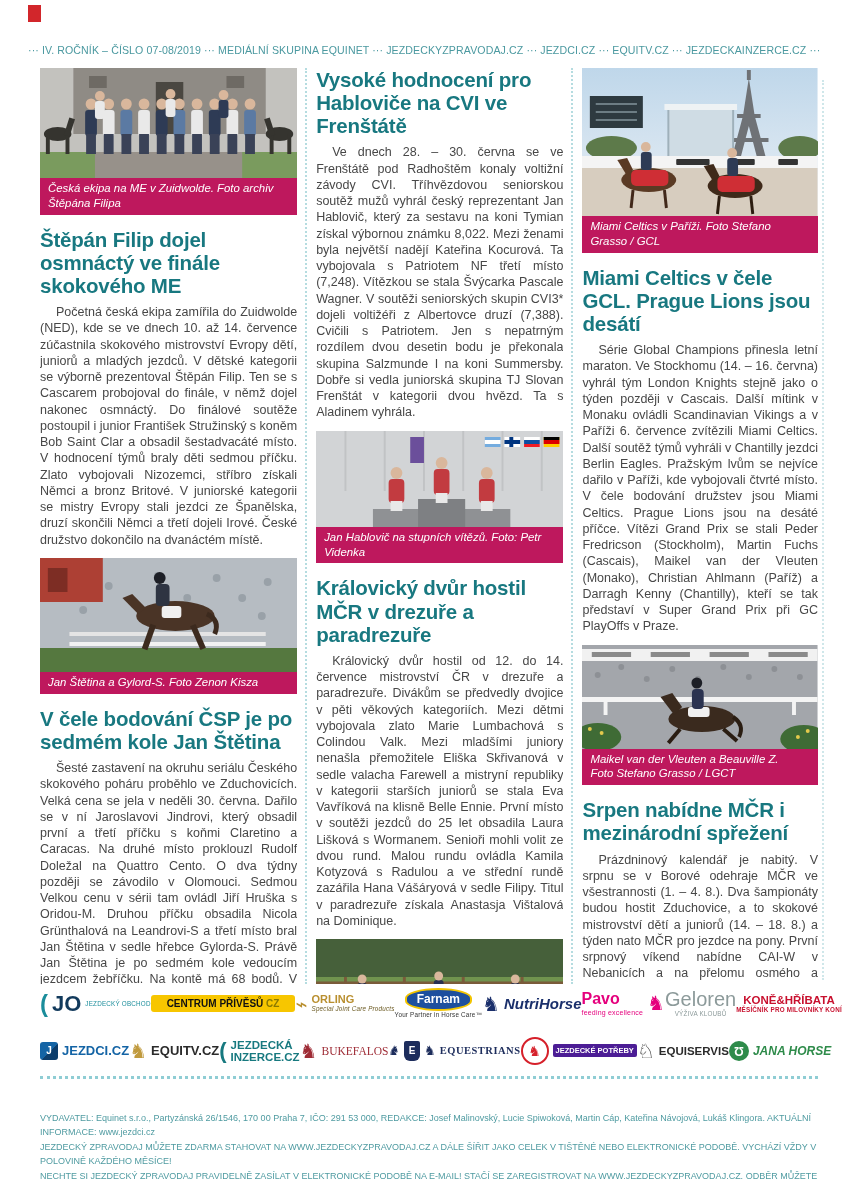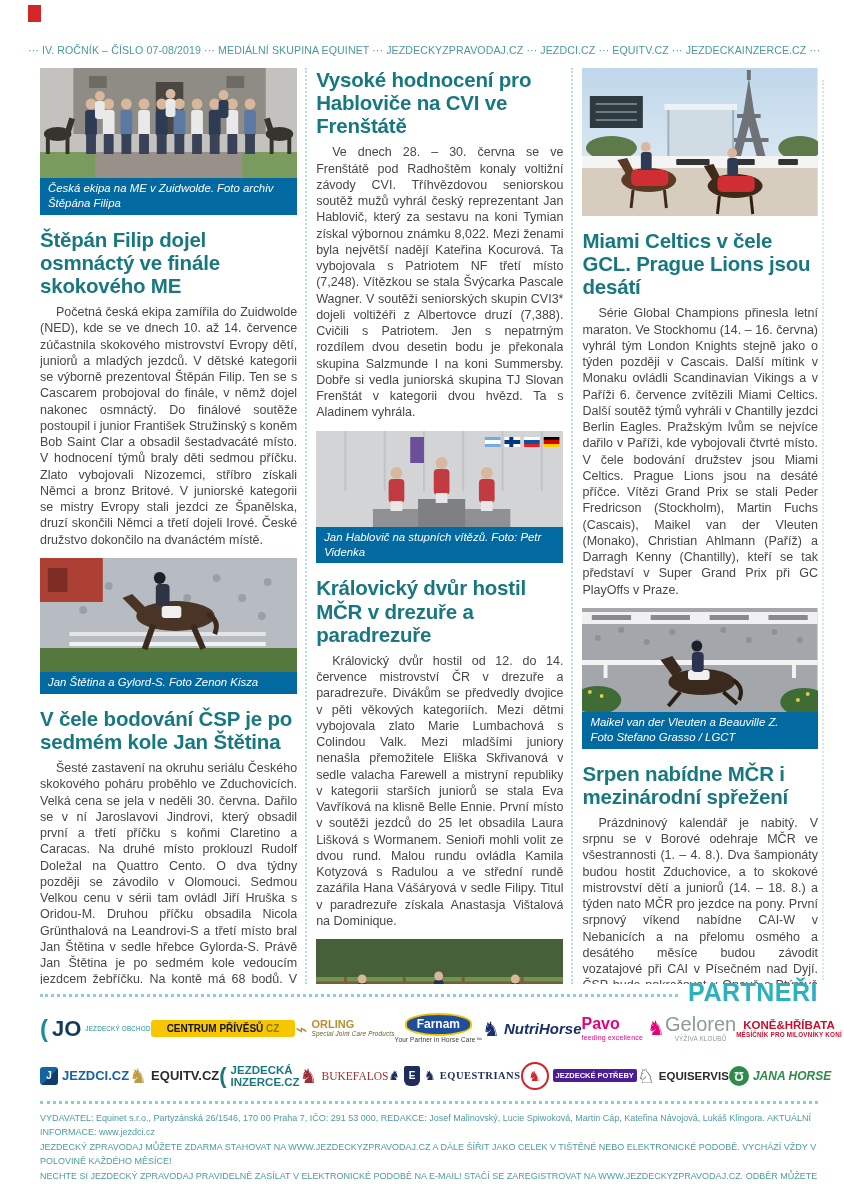--- a/index.html
+++ b/index.html
@@ -14,21 +14,21 @@
   .col{overflow:hidden;}
   .col1{width:262px;}
   .col2{width:252px;}
   .col3{width:240px;}
   .col + .col{border-left:2px dotted #b5dce0;margin-left:8px;padding-left:9px;}
   .col > :first-child{margin-top:0;}
   .edge-dots{position:absolute;right:20px;top:80px;height:900px;border-right:2px dotted #cfe7ea;}
 
   figure{margin:0 0 4px;}
   figure svg{display:block;width:100%;}
-  figcaption{background:#0369a1;color:#ffffff;font-style:italic;font-size:11.4px;
+  figcaption{background:#be185d;color:#ffffff;font-style:italic;font-size:11.4px;
     padding:3px 8px 4px;line-height:1.3;}
 
   h2.article-title{font-size:20.5px;line-height:1.13;color:#187880;font-weight:bold;
     margin:13px 0 7px;letter-spacing:-.2px;}
   p.article-body{font-size:12.5px;line-height:1.3;color:#474747;text-align:justify;
     text-indent:16px;margin:0 0 10px;}
 
   .partners{position:absolute;left:40px;right:26px;top:980px;}
   .partners-header{display:flex;align-items:flex-end;}
   .dots{flex:1;border-bottom:3px dotted #8fcdd4;margin-bottom:8px;}
@@ -364,20 +364,21 @@
             <line x1="84" y1="122" x2="86" y2="140" stroke="#41281a" stroke-width="3"></line>
           <ellipse cx="156" cy="118" rx="28" ry="12" fill="#3f2a1a"></ellipse>
           <path d="M134 114 L124 98 L134 96 L140 108 Z" fill="#3f2a1a"></path>
           <rect x="138" y="108" width="38" height="16" rx="5" fill="#cf2e35"></rect>
           <rect x="148" y="90" width="11" height="18" rx="3" fill="#2e3b55"></rect>
             <circle cx="153" cy="85" r="5" fill="#d9b79c"></circle>
           <line x1="140" y1="128" x2="138" y2="146" stroke="#2c1d10" stroke-width="3"></line>
             <line x1="172" y1="128" x2="174" y2="146" stroke="#2c1d10" stroke-width="3"></line>
         </g>
       </svg>
+      <figcaption>Miami Celtics v Paříži. Foto Stefano Grasso / GCL</figcaption>
     </figure>
 
     <h2 class="article-title">Miami Celtics v čele GCL. Prague Lions jsou desátí</h2>
     <p class="article-body">Série Global Champions přinesla letní maraton. Ve Stockhomu (14. – 16. června) vyhrál tým London Knights stejně jako o týden později v Cascais. Další mítink v Monaku ovládli Scandinavian Vikings a v Paříži 6. července zvítězili Miami Celtics. Další soutěž týmů vyhráli v Chantilly jezdci Berlin Eagles. Pražským lvům se nejvíce dařilo v Paříži, kde vybojovali čtvrté místo. V čele bodování družstev jsou Miami Celtics. Prague Lions jsou na desáté příčce. Vítězi Grand Prix se stali Peder Fredricson (Stockholm), Martin Fuchs (Cascais), Maikel van der Vleuten (Monako), Christian Ahlmann (Paříž) a Darragh Kenny (Chantilly), kteří se tak představí v Super Grand Prix při GC PlayOffs v Praze.</p>
 
     <figure>
       <svg viewBox="0 0 240 104" height="104" preserveAspectRatio="none">
         <rect width="240" height="104" fill="#a3a6ab"></rect>
         <g fill="#8d9095">
             <circle cx="16" cy="30" r="3"></circle>
@@ -429,24 +430,20 @@
     </figure>
 
     <h2 class="article-title">Srpen nabídne MČR i mezinárodní spřežení</h2>
     <p class="article-body">Prázdninový kalendář je nabitý. V srpnu se v Borové odehraje MČR ve všestrannosti (1. – 4. 8.). Dva šampionáty budou hostit Zduchovice, a to skokové mistrovství dětí a juniorů (14. – 18. 8.) a týden nato MČR pro jezdce na pony. První srpnový víkend nabídne CAI-W v Nebanicích a na přelomu osmého a desátého měsíce budou závodit vozatajové při CAI v Písečném nad Dyjí. ČSP bude pokračovat v Opavě a Ptýrově a GC se pojede v Londýně a Valkenswaardu. V Rotterdamu proběhne mistrovství Evropy seniorů ve skákání a drezuře.</p>
   </div>
 </div>
 
 <div class="edge-dots"></div>
 
 <div class="partners">
-  <div class="partners-header">
-    <div class="dots"></div>
-    <div class="partners-title">PARTNEŘI</div>
-  </div>
 
   <div class="logo-row">
     <div class="logo l-jo">
       <span class="paren">(</span>
       <span class="jo">JO</span>
       <span class="txt">
           <span class="tg">JEZDECKÝ OBCHOD</span>
         </span>
     </div>
     <div class="logo l-centrum">

